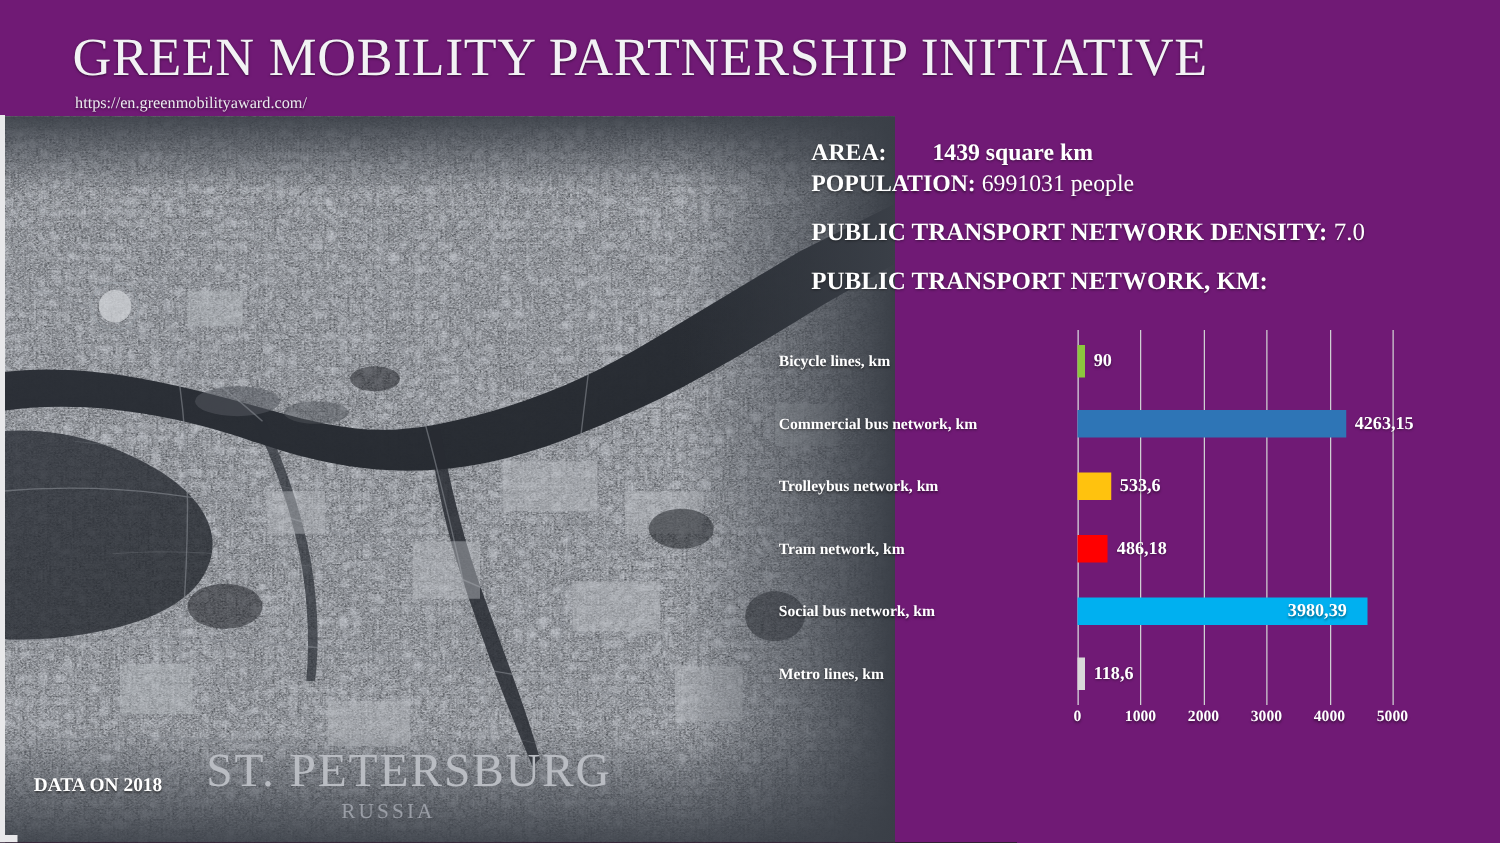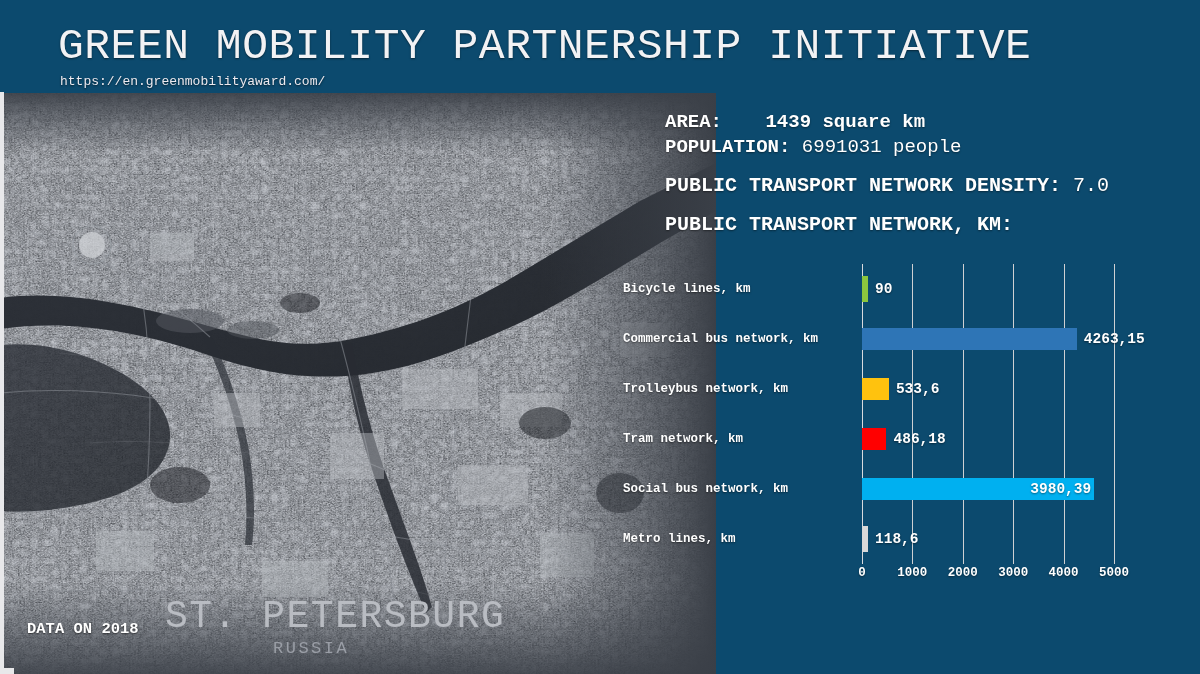--- a/index.html
+++ b/index.html
@@ -7,22 +7,22 @@
     padding: 0;
     background: #1c1c1c;
   }
   * { box-sizing: border-box; }
 
   #slide {
     position: relative;
     width: 1200px;
     height: 674px;
     overflow: hidden;
-    background: #0c4a6e;
-    font-family: Liberation Mono, monospace;
+    background: #701a75;
+    font-family: Liberation Serif, serif;
   }
 
   
   .frame-left {
     position: absolute;
     left: 0; top: 92px;
     width: 4px; height: 582px;
     background: #e8e8ea;
     z-index: 40;
   }
@@ -89,21 +89,21 @@
   
   .stats { position: absolute; left: 649px; top: 110px; z-index: 30; }
   .stat-line {
     color: #ffffff;
     white-space: nowrap;
     line-height: 1.32;
     text-shadow: 0 1px 2px rgba(0,0,0,0.45);
   }
   .stat-line.sm { font-size: 19px; }
   .stat-line.lg { font-size: 20px; }
-  .k { font-weight: bold; margin-left: 16px; }
+  .k { font-weight: bold; }
   .v { font-weight: normal; }
   .v.b { font-weight: bold; margin-left: 32px; }
   .gap-a { height: 13px; }
   .gap-b { height: 12px; }
 
   
   .chart {
     position: absolute;
     left: 700px; top: 258px;
     width: 480px; height: 330px;

